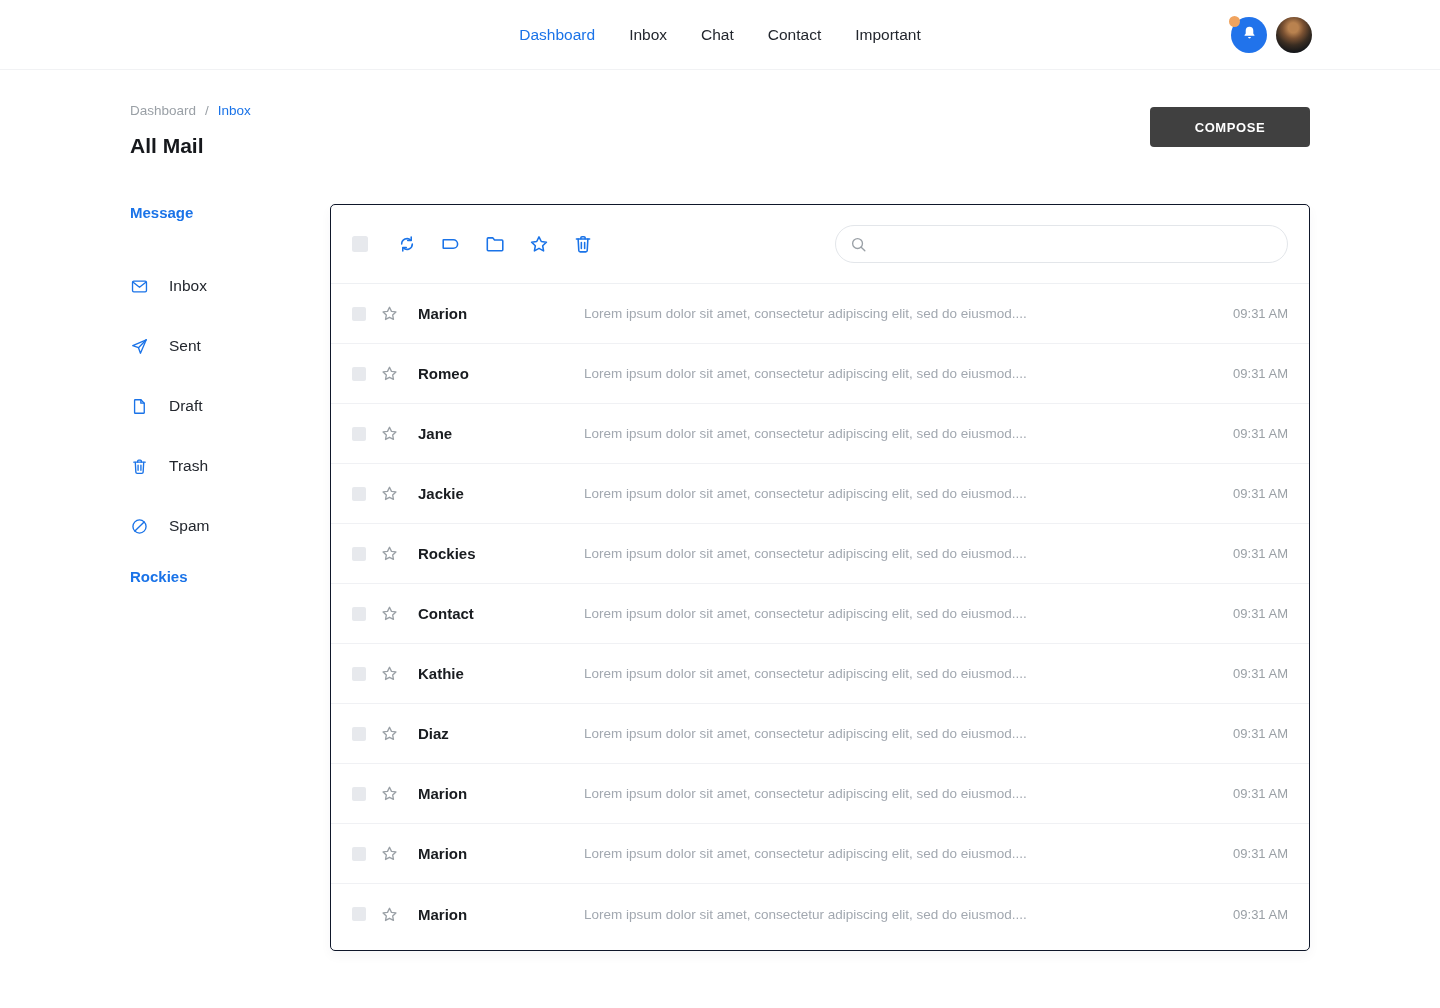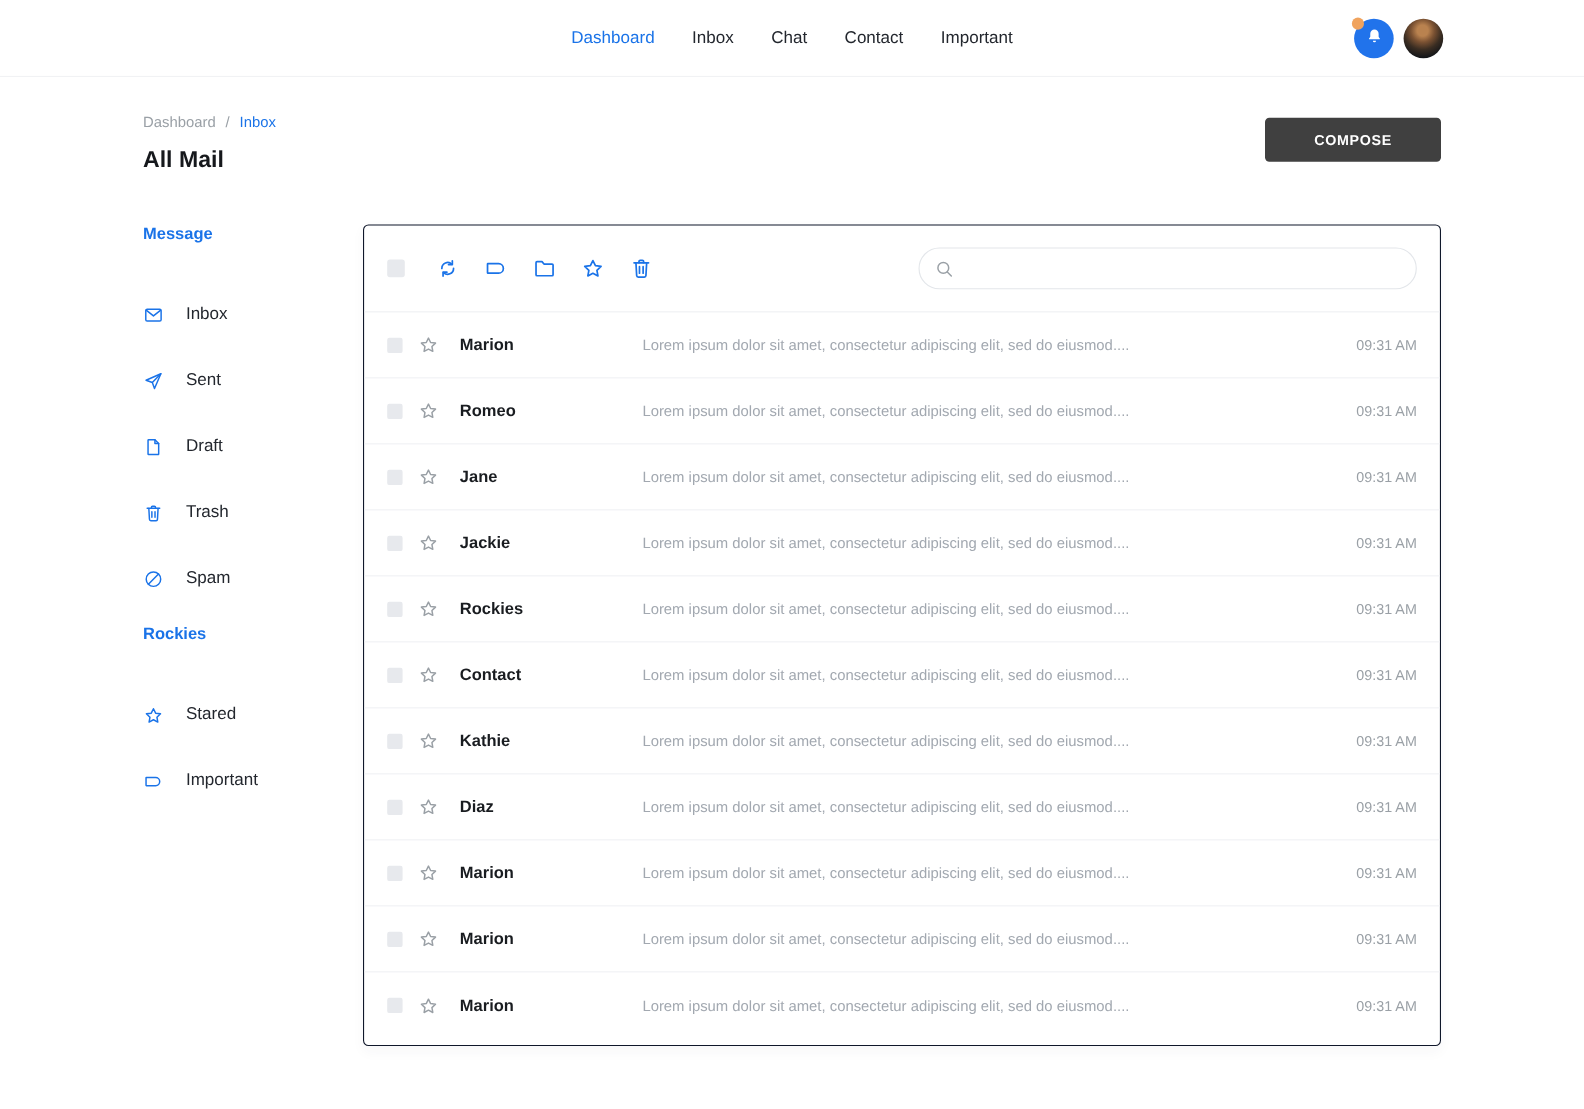--- a/index.html
+++ b/index.html
@@ -151,38 +151,20 @@
                   <circle cx="12" cy="12" r="8.3"></circle>
                   <path d="M6.2 17.8L17.8 6.2"></path>
                 </svg>
               </span>
     <span class="side-label">Spam</span>
   </div>
           </div>
   </div>
         <div class="side-section">
     <div class="side-head">Rockies</div>
-    <div class="side-items">
-            <div class="side-item">
-    <span class="side-icon">
-                <svg class="stroke-ic" viewBox="0 0 24 24">
-                  <path d="M12 4.2l2.5 5.1 5.6.7-4.1 3.9 1 5.6-5-2.7-5 2.7 1-5.6-4.1-3.9 5.6-.7z"></path>
-                </svg>
-              </span>
-    <span class="side-label">Stared</span>
-  </div>
-            <div class="side-item">
-    <span class="side-icon">
-                <svg class="stroke-ic" viewBox="0 0 24 24">
-                  <path d="M3.9 7.3h10.6a4.7 4.7 0 0 1 0 9.4H3.9a.4.4 0 0 1-.4-.4V7.7a.4.4 0 0 1 .4-.4z"></path>
-                </svg>
-              </span>
-    <span class="side-label">Important</span>
-  </div>
-          </div>
   </div>
       </aside>
 
     <main class="mail-panel">
       <div class="toolbar">
         <span class="cb"></span>
         <div class="tool-icons" id="toolbar-icons">
             <button class="tool-btn">
               <span><svg class="stroke-ic" viewBox="0 0 24 24">
                   <path d="M6.2 12a5.8 5.8 0 0 1 9.9-4.1"></path>

